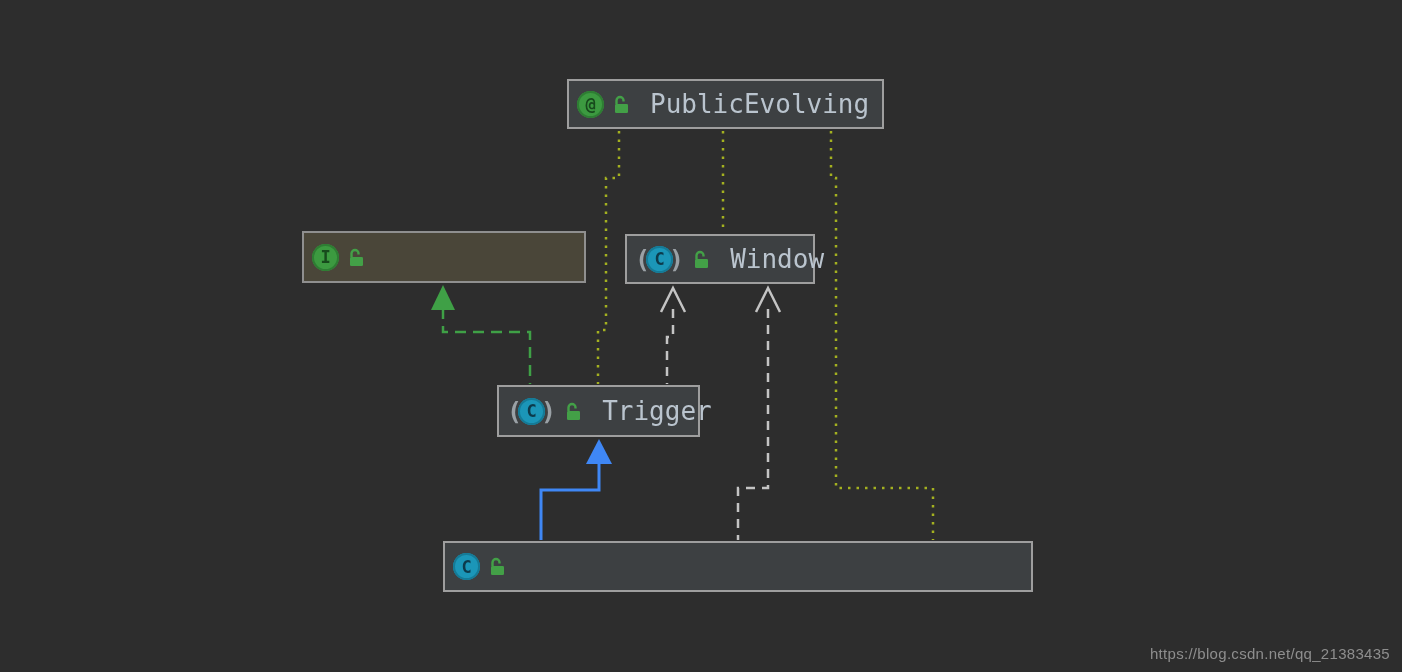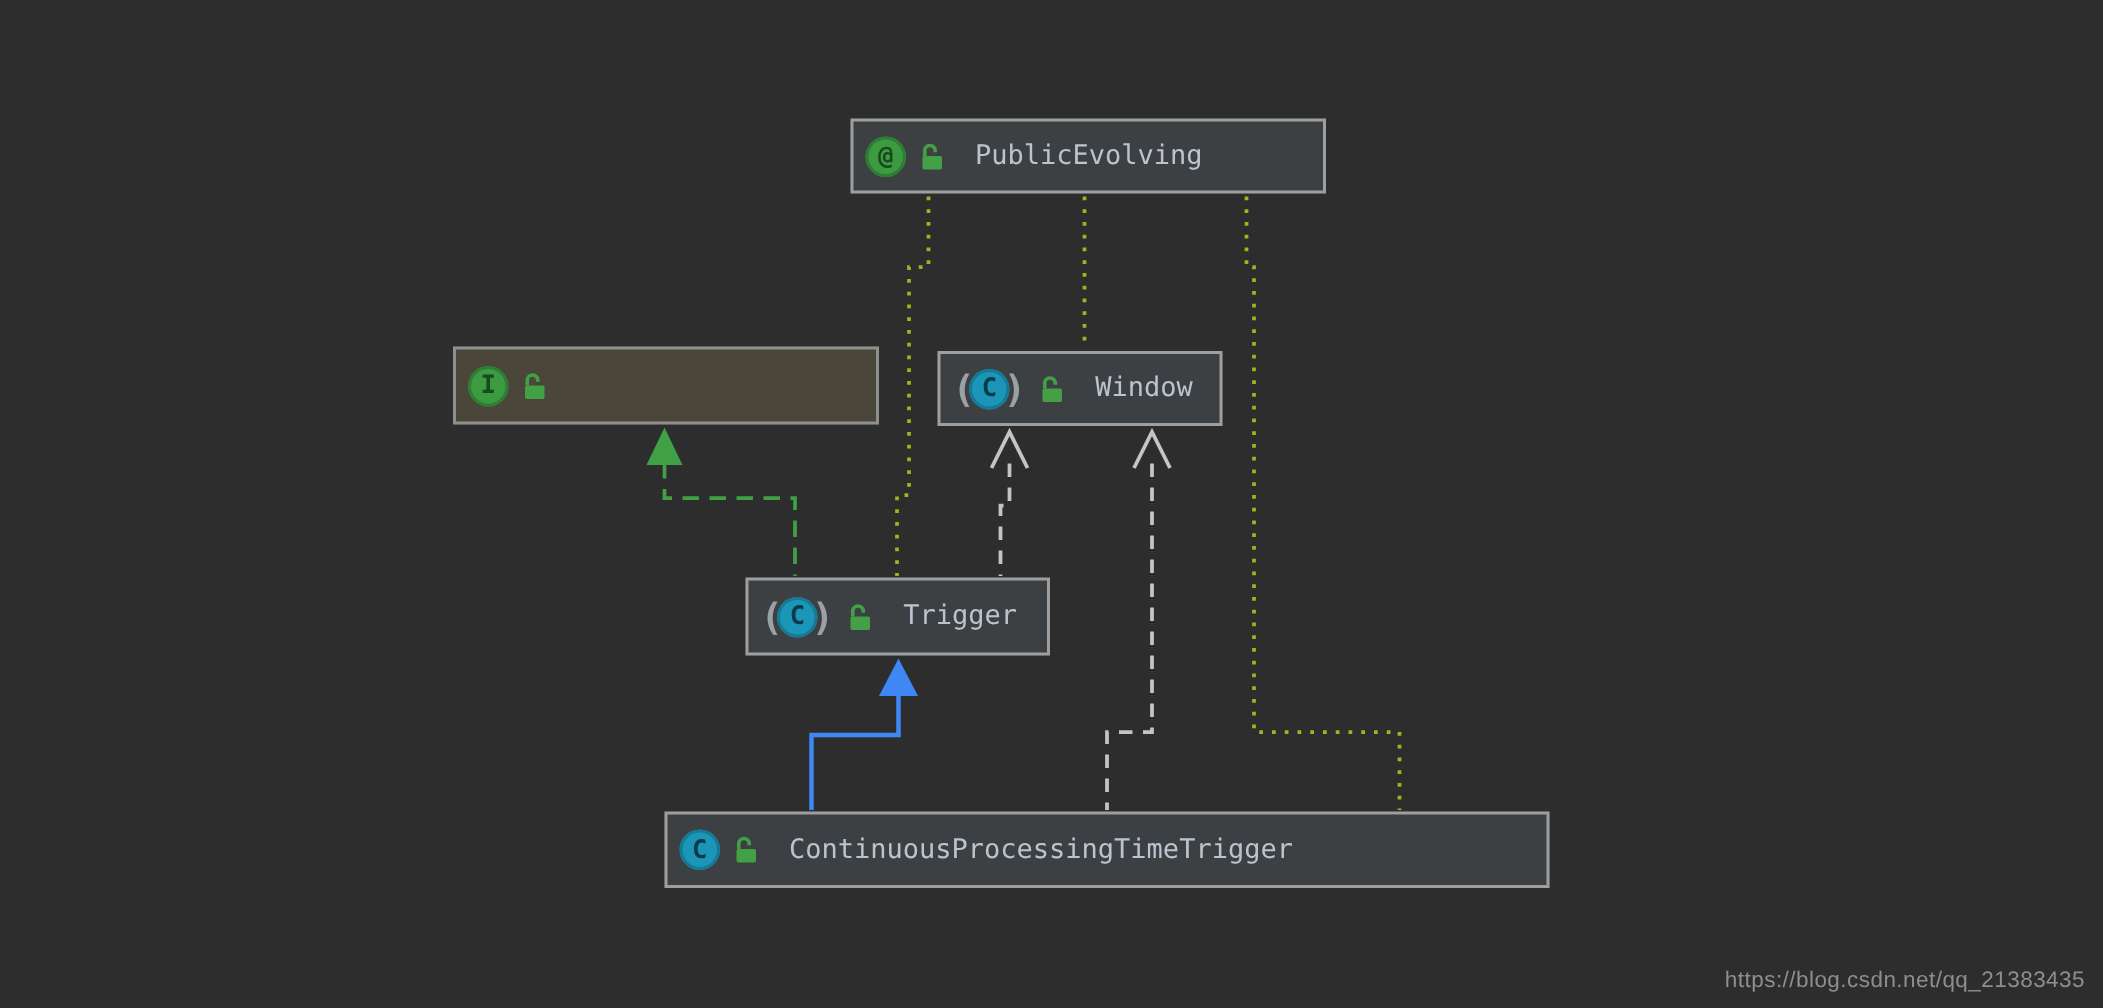--- a/index.html
+++ b/index.html
@@ -9,21 +9,21 @@
   }
   .edges{position:absolute;left:0;top:0;z-index:1;}
   .node{
     position:absolute;z-index:2;box-sizing:border-box;
     background:#3d4042;border:2px solid #9e9e9e;
     display:flex;align-items:center;padding:0 12px 0 8px;
     cursor:default;
   }
   .node.highlighted{background:#4a4639;border-color:#8f8f8f;}
   .label{
-    font-family:"DejaVu Sans Mono",monospace;font-size:18px;
+    font-family:"DejaVu Sans Mono",monospace;font-size:26px;
     color:#bac4ce;white-space:nowrap;margin-left:18px;line-height:1;
   }
   .circle{
     display:inline-flex;align-items:center;justify-content:center;
     width:27px;height:27px;border-radius:50%;
     font-family:"DejaVu Sans Mono",monospace;font-weight:bold;font-size:17px;
     flex:0 0 auto;
   }
   .circle.green{background:#3c9a40;color:#174a1c;box-shadow:inset 0 0 0 2px #2e7d33;}
   .circle.teal{background:#1b96b8;color:#0c3a4b;box-shadow:inset 0 0 0 2px #157a96;}
@@ -120,17 +120,16 @@
   </div>
 
   <div class="node" style="left:443px;top:541px;width:590px;height:51px">
     <span class="circle teal">C</span>
     <span class="lock">
       <svg width="21" height="21" viewBox="0 0 21 21">
         <path d="M5.5 10 V6.5 a3.5 3.5 0 0 1 7 0 V7.5" fill="none" stroke="#43a047" stroke-width="2.4"></path>
         <rect x="4" y="10" width="13" height="9" rx="1.2" fill="#43a047"></rect>
       </svg>
     </span>
-    <span class="label">ContinuousProcessingTimeTrigger</span>
   </div>
 
   <div class="watermark">https://blog.csdn.net/qq_21383435</div>
 </div>
 
 </body></html>

